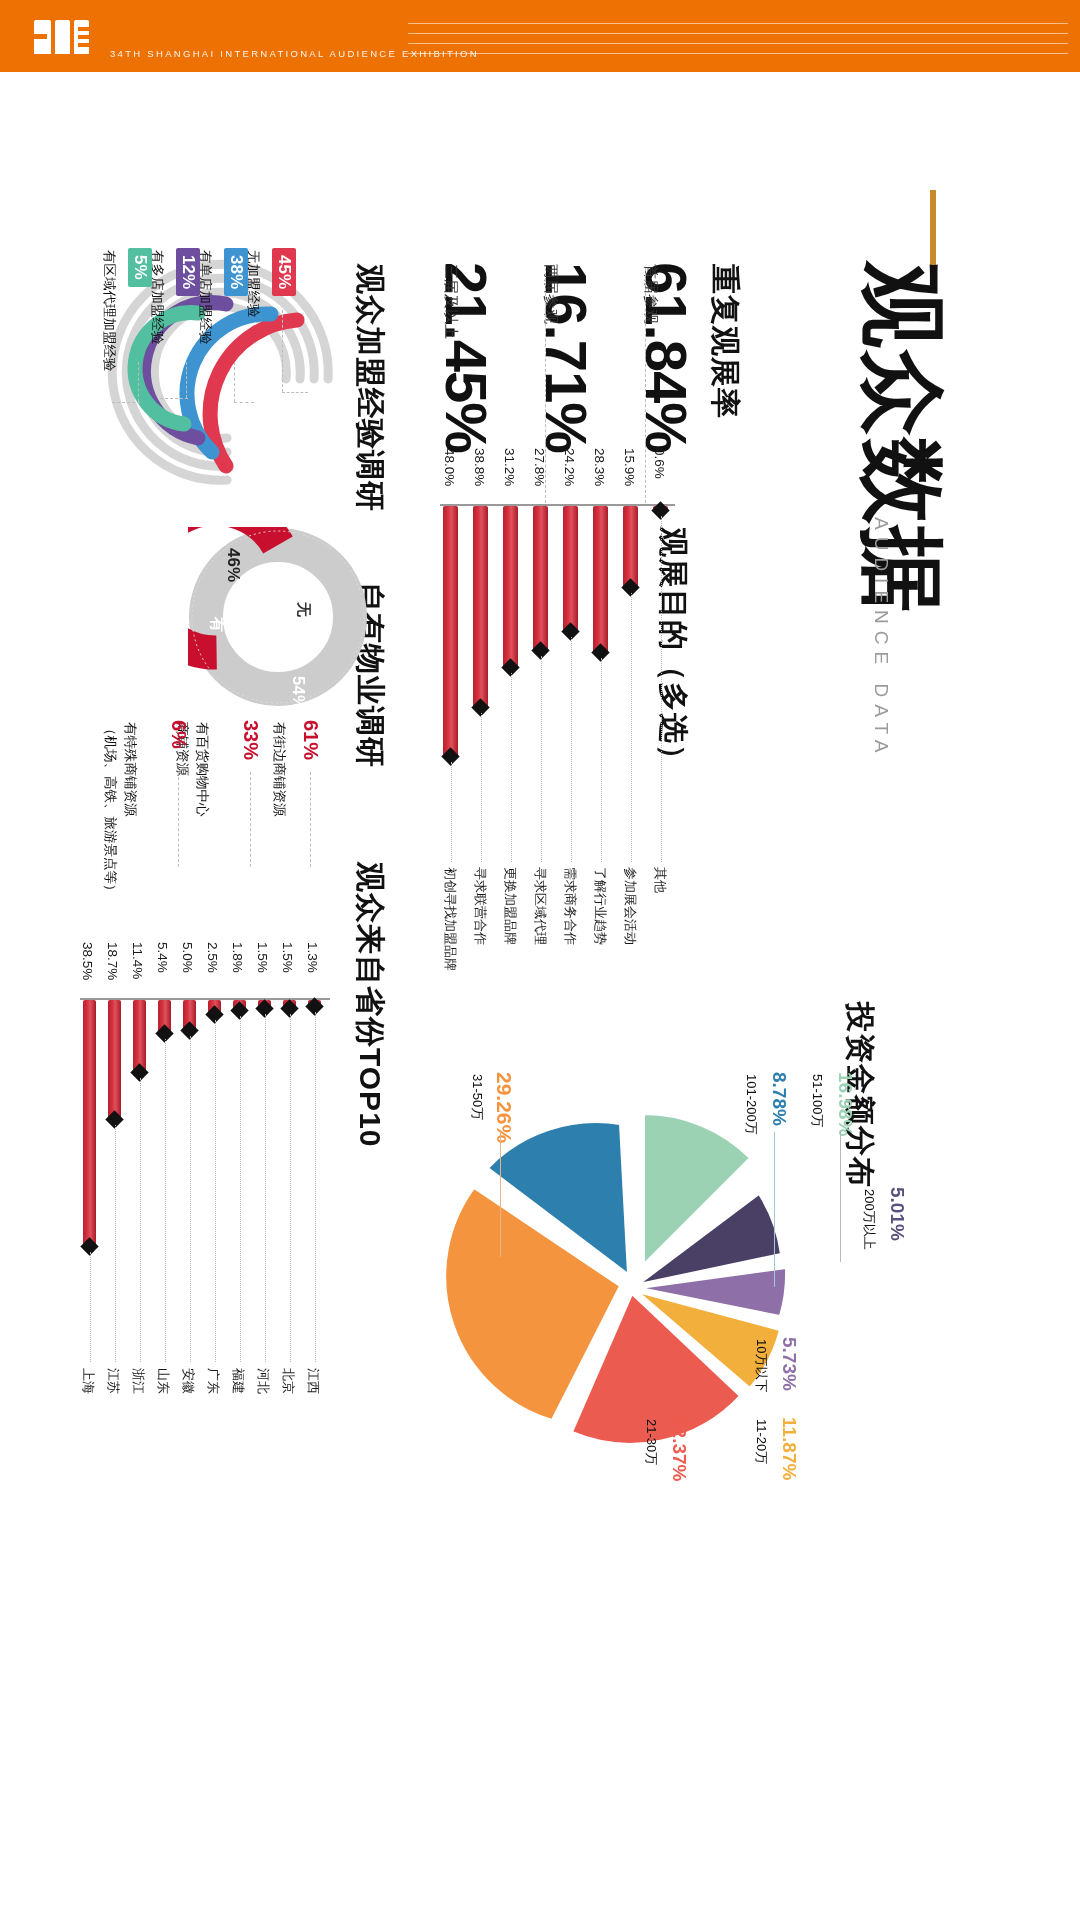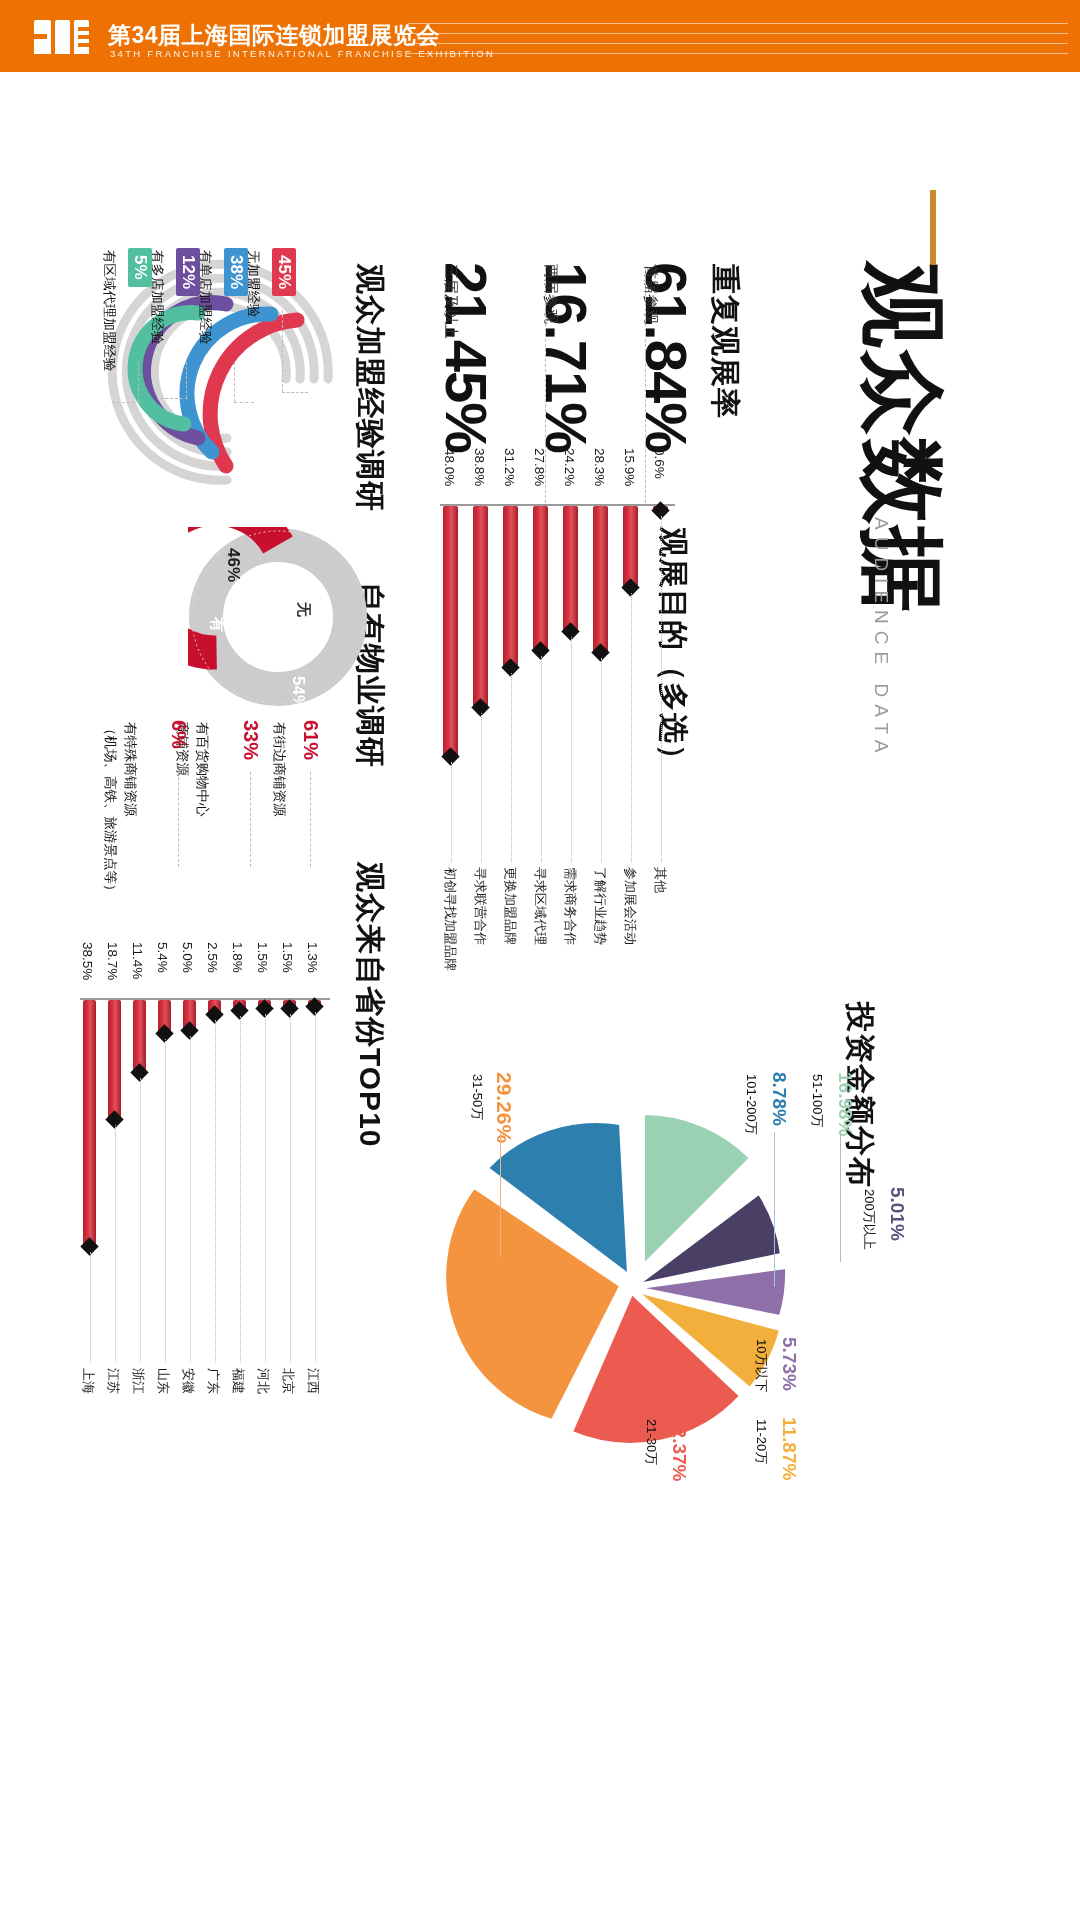--- a/index.html
+++ b/index.html
@@ -64,22 +64,21 @@
   <div class="logo-mark">
     <span class="bar logo-s"></span>
       <span class="logo-cut1"></span>
       <span class="logo-cut2"></span>
     <span class="bar logo-f"></span>
     <span class="bar logo-e"></span>
     <span class="logo-cut3"></span>
       <span class="logo-cut4"></span>
       <span class="logo-cut5"></span>
   </div>
-  <div class="banner-cn">第34届上海国际连锁加盟展览会</div>
-  <div class="banner-en">34TH FRANCHISE INTERNATIONAL FRANCHISE EXHIBITION</div>
+  <div class="banner-en">34TH SHANGHAI INTERNATIONAL AUDIENCE EXHIBITION</div>
   <div class="banner-lines">
     <i style="top:0"></i>
       <i style="top:10px"></i>
       <i style="top:20px"></i>
       <i style="top:30px"></i>
   </div>
 </div>
 
 <div class="stage">
 

